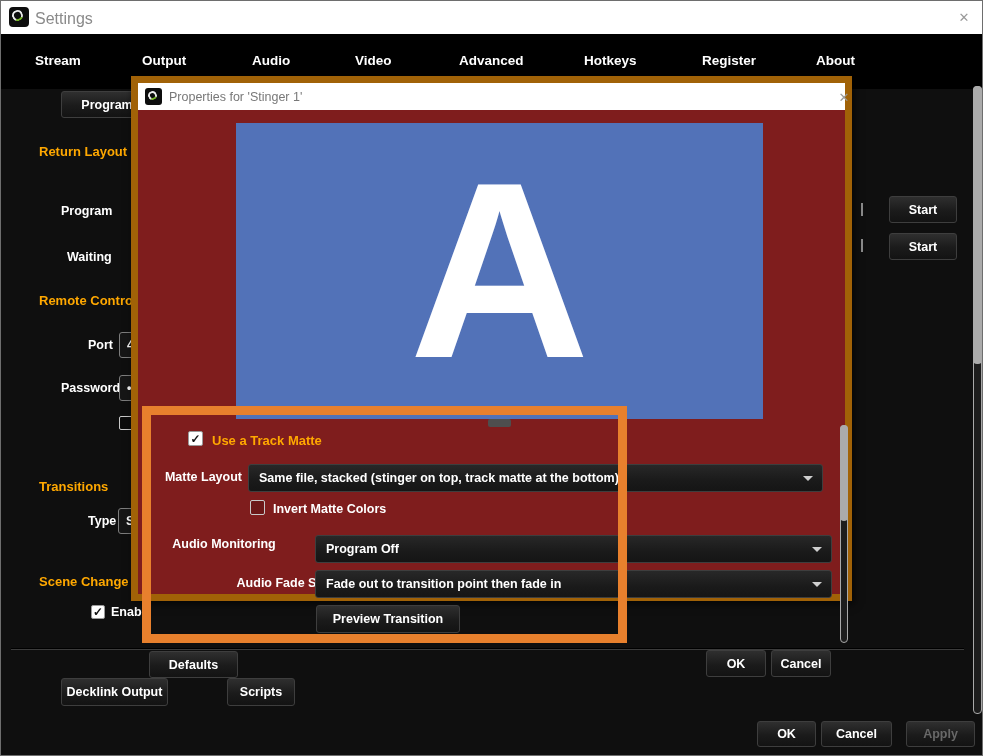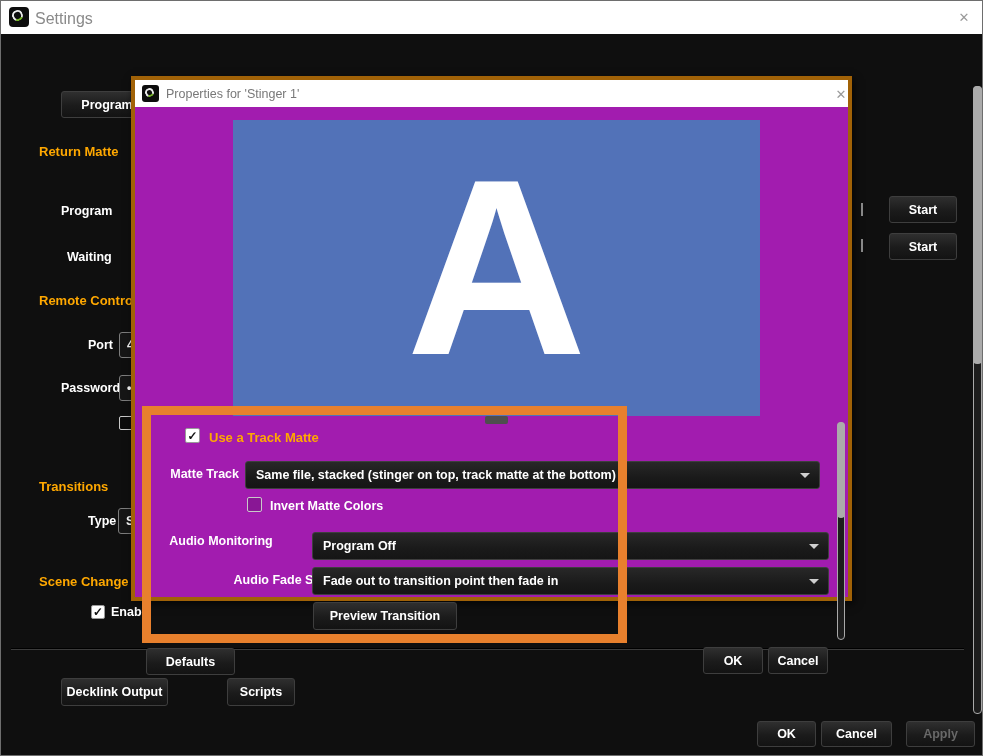--- a/index.html
+++ b/index.html
@@ -35,22 +35,22 @@
     display:flex;align-items:center;justify-content:center;line-height:1;}
   .cb.unchecked{background:rgba(0,0,0,0.15);border:1.5px solid #c9c9c9;}
   .lbl{color:#ffffff;font-weight:bold;font-size:12.5px;white-space:nowrap;}
   .heading{color:#ffa800;font-weight:bold;font-size:13px;white-space:nowrap;}
 
   
   .sb-track{border:1px solid #a9a9a9;background:#1d1d1d;border-radius:4px;}
   .sb-thumb{background:#ababab;border-radius:4px;}
 
   
-  .dialog{left:130px;top:75px;width:721px;height:525px;background:#a21caf;
-    border:4px solid #a16207;box-shadow:2px 3px 8px rgba(0,0,0,0.65);z-index:10;}
+  .dialog{left:130px;top:75px;width:721px;height:525px;background:#7f1d1d;
+    border:7px solid #a16207;box-shadow:2px 3px 8px rgba(0,0,0,0.65);z-index:10;}
   .dlg-titlebar{left:0;top:0;width:100%;height:27px;background:#ffffff;}
   .dlg-icon{left:7px;top:5px;width:17px;height:17px;background:#0d0d0d;border-radius:3px;}
   .dlg-icon .ring{position:absolute;left:2.5px;top:2.5px;width:9px;height:9px;border-radius:50%;
     border:2px solid #ededed;border-bottom-color:#79b829;transform:rotate(-25deg);}
   .dlg-title{left:31px;top:7px;font-size:12.5px;color:#787878;}
   .preview{left:98px;top:40px;width:527px;height:296px;background:#5272b8;
     display:flex;align-items:center;justify-content:center;overflow:hidden;}
   .preview .letter{color:#ffffff;font-weight:bold;font-size:250px;line-height:250px;}
 
   
@@ -62,24 +62,34 @@
 <div id="stage">
 
   <div class="abs titlebar">
     <div class="abs app-icon">
         <div class="ring"></div>
       </div>
     <div class="abs win-title">Settings</div>
     <div class="abs close-btn" style="left:950px;top:4px;">✕</div>
   </div>
 
+  <div class="abs menubar">
+    <div class="abs menu-tab" style="left:34px;top:19px;">Stream</div>
+    <div class="abs menu-tab" style="left:141px;top:19px;">Output</div>
+    <div class="abs menu-tab" style="left:251px;top:19px;">Audio</div>
+    <div class="abs menu-tab" style="left:354px;top:19px;">Video</div>
+    <div class="abs menu-tab" style="left:458px;top:19px;">Advanced</div>
+    <div class="abs menu-tab" style="left:583px;top:19px;">Hotkeys</div>
+    <div class="abs menu-tab" style="left:701px;top:19px;">Register</div>
+    <div class="abs menu-tab" style="left:815px;top:19px;">About</div>
+  </div>
 
   <div class="abs btn" style="left:60px;top:90px;width:92px;height:27px;">Program</div>
 
-  <div class="abs heading" style="left:38px;top:143px;">Return Matte</div>
+  <div class="abs heading" style="left:38px;top:143px;">Return Layout</div>
   <div class="abs lbl" style="left:60px;top:203px;">Program</div>
   <div class="abs lbl" style="left:66px;top:240px;margin-top:9px;">Waiting</div>
 
   <div class="abs" style="left:860px;top:202px;width:2px;height:13px;background:#8a8a8a;"></div>
   <div class="abs" style="left:860px;top:238px;width:2px;height:13px;background:#8a8a8a;"></div>
   <div class="abs btn" style="left:888px;top:195px;width:68px;height:27px;">Start</div>
   <div class="abs btn" style="left:888px;top:232px;width:68px;height:27px;">Start</div>
 
   <div class="abs heading" style="left:38px;top:292px;">Remote Contro</div>
   <div class="abs lbl" style="left:87px;top:337px;">Port</div>
@@ -122,21 +132,21 @@
     <div class="abs preview">
       <span class="letter">A</span>
     </div>
     <div class="abs" style="left:350px;top:336px;width:23px;height:8px;background:#4e4e4e;border-radius:2px;"></div>
 
     <div class="abs cb checked" style="left:50px;top:348px;">
         <span>✓</span>
       </div>
     <div class="abs heading" style="left:74px;top:350px;">Use a Track Matte</div>
 
-    <div class="abs lbl" style="left:0;top:387px;width:104px;text-align:right;">Matte Track</div>
+    <div class="abs lbl" style="left:0;top:387px;width:104px;text-align:right;">Matte Layout</div>
     <div class="abs dropdown" style="left:110px;top:381px;width:575px;height:28px;">
       <span>Same file, stacked (stinger on top, track matte at the bottom)</span>
       <span class="dd-arrow"></span>
     </div>
 
     <div class="abs cb unchecked" style="left:112px;top:417px;"></div>
     <div class="abs lbl" style="left:135px;top:419px;">Invert Matte Colors</div>
 
     <div class="abs lbl" style="left:0;top:454px;width:172px;text-align:center;">Audio Monitoring</div>
     <div class="abs dropdown" style="left:177px;top:452px;width:517px;height:28px;">

